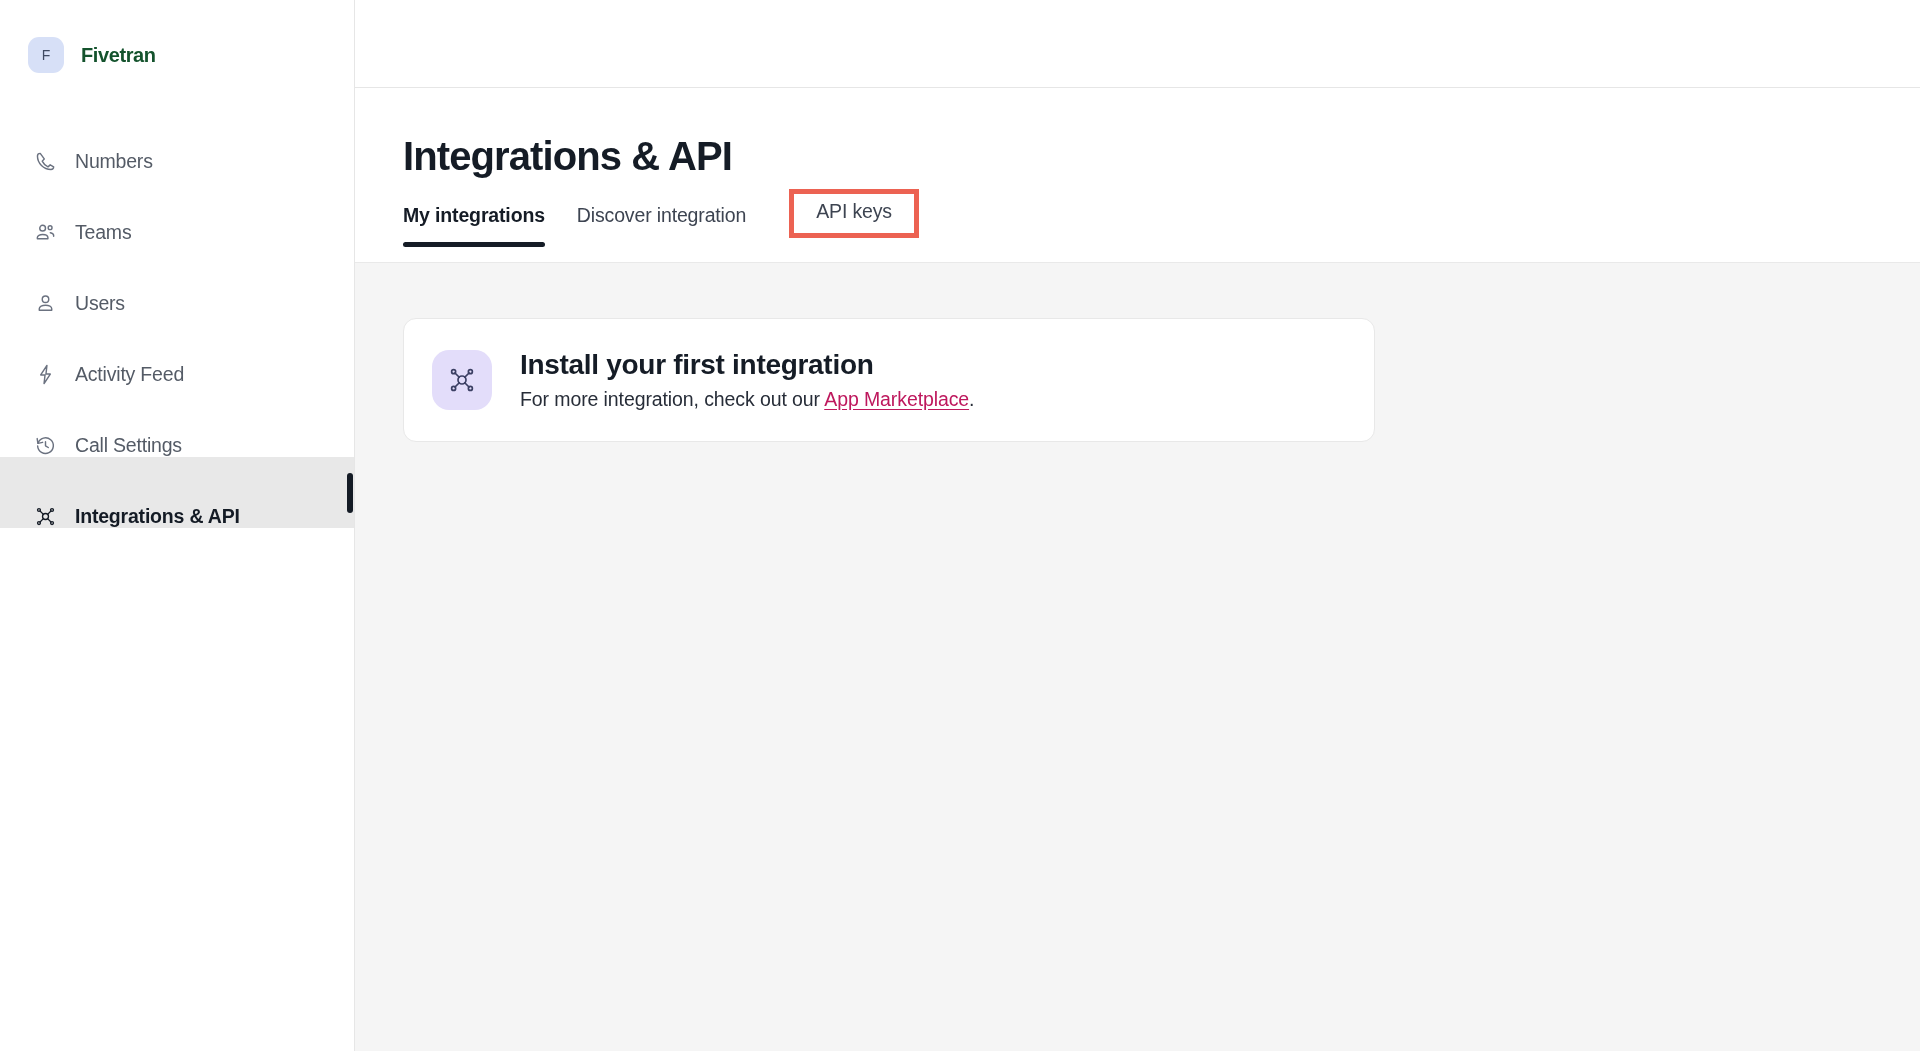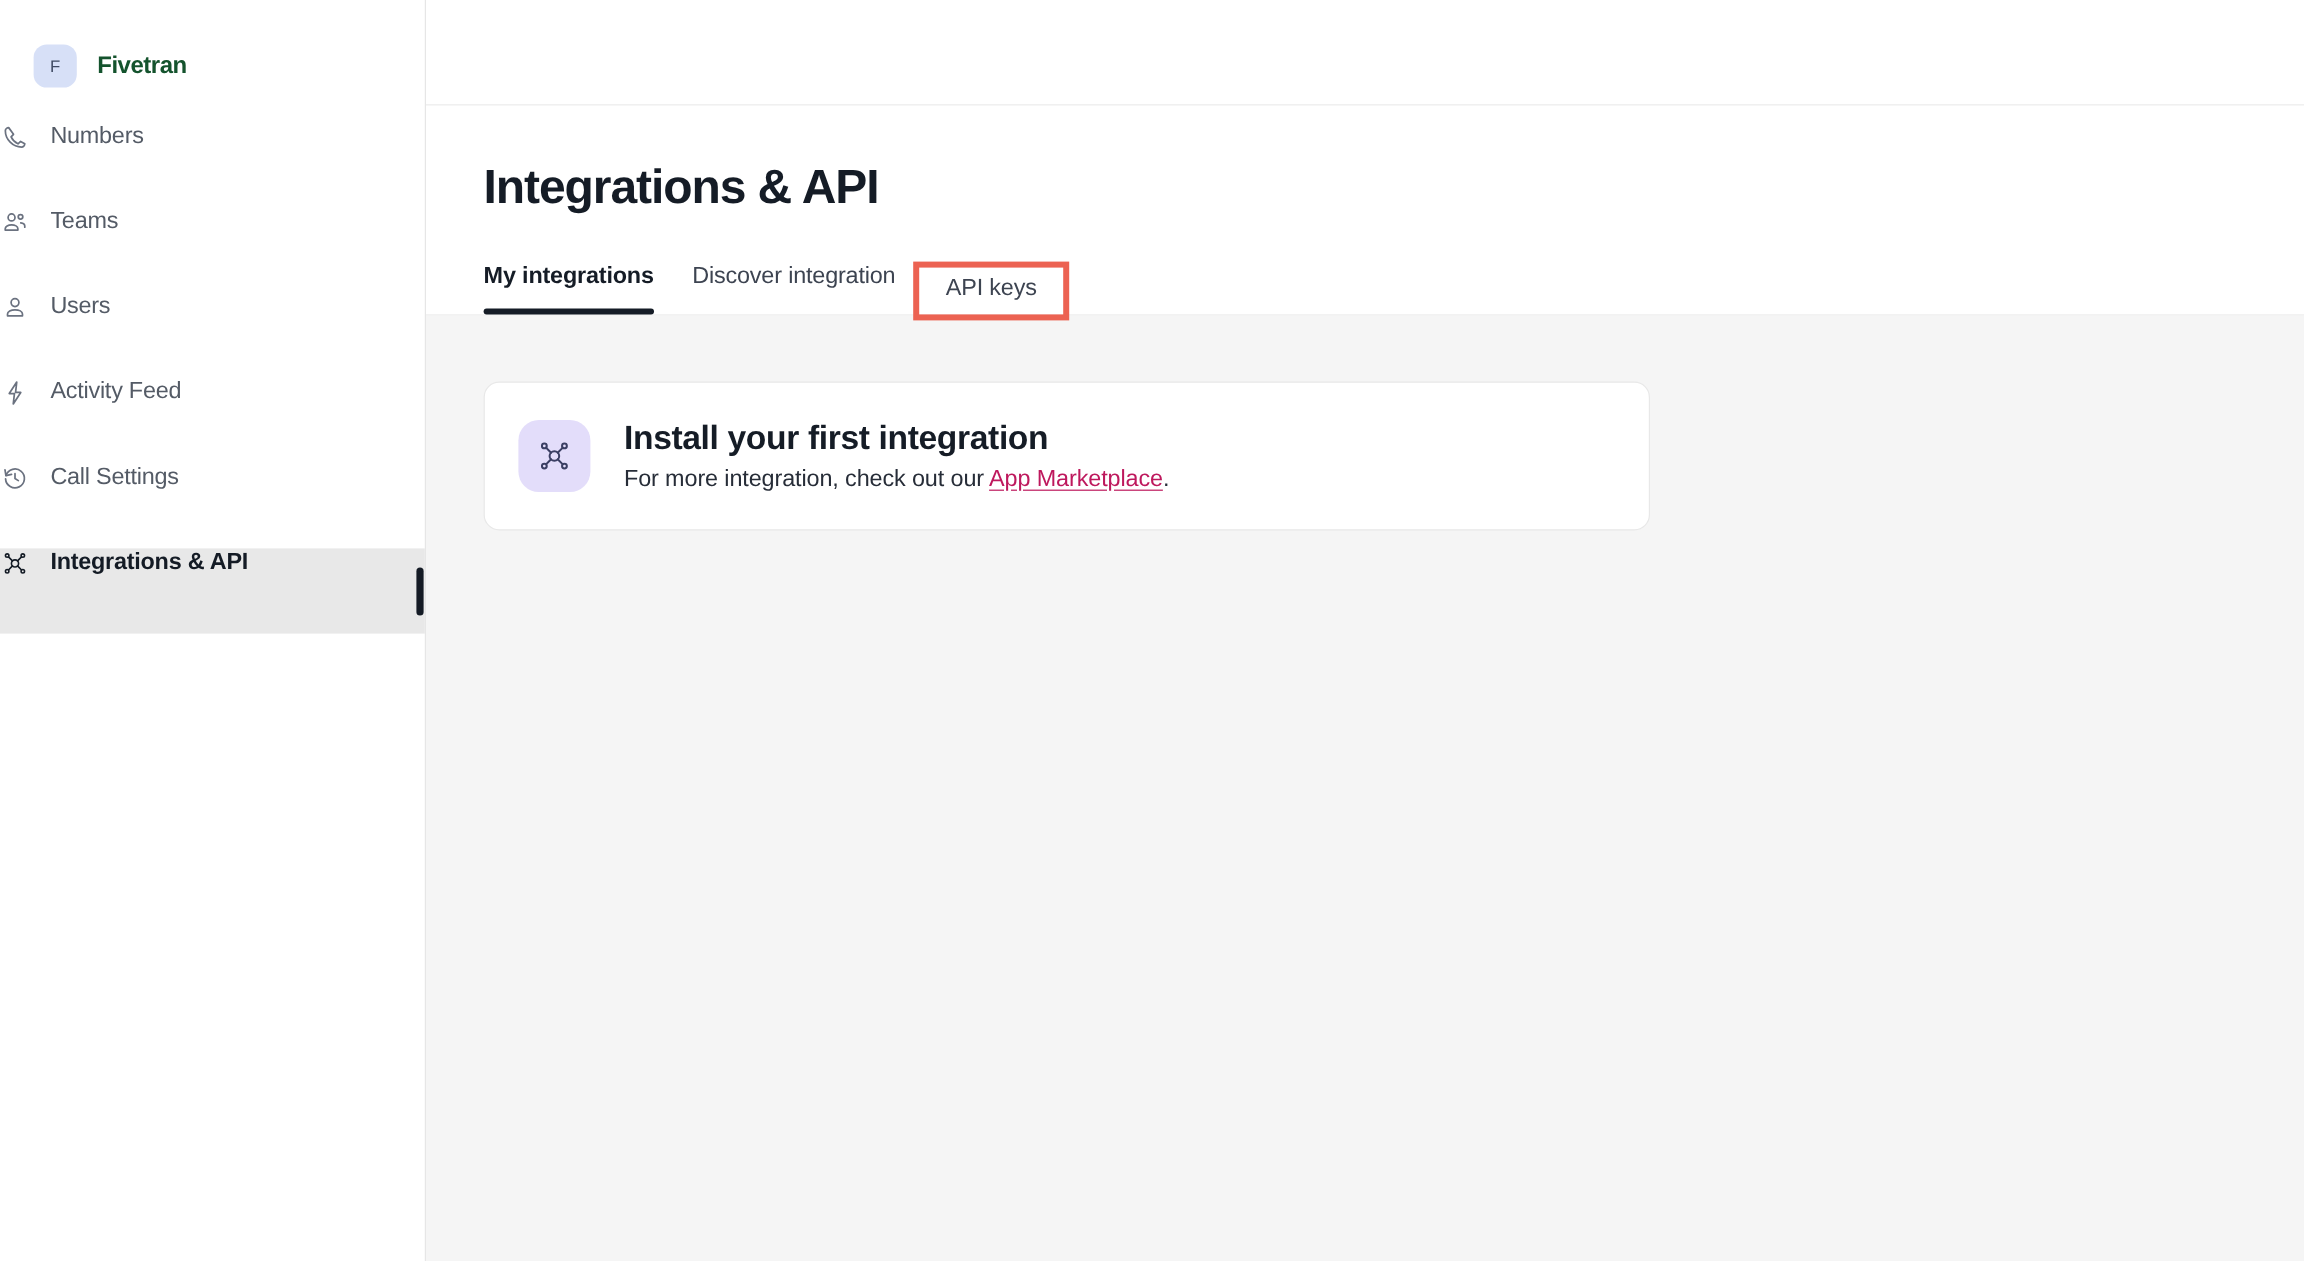--- a/index.html
+++ b/index.html
@@ -59,23 +59,24 @@
     letter-spacing: -0.4px;
   }
 
   #nav {
     margin-top: 14px;
   }
 
   .nav-item {
     position: relative;
     display: flex;
-    align-items: flex-start;
+    align-items: flex-end;
     gap: 18px;
     height: 71px;
+    padding-left: 33px;
     cursor: pointer;
     user-select: none;
   }
 
   .nav-item .nav-icon {
     width: 24px;
     height: 24px;
     flex: 0 0 24px;
     display: flex;
     align-items: center;
@@ -139,21 +140,21 @@
   #page-title {
     font-size: 40px;
     font-weight: 700;
     color: #151c26;
     letter-spacing: -0.9px;
     line-height: 1.1;
   }
 
   #tabs {
     display: flex;
-    align-items: flex-end;
+    align-items: flex-start;
     gap: 0;
     margin-top: 26px;
     height: 58px;
   }
 
   .tab {
     position: relative;
     font-size: 19.5px;
     color: #3d4451;
     letter-spacing: -0.15px;
@@ -180,21 +181,21 @@
     bottom: 0;
     height: 5px;
     border-radius: 3px;
     background: #151c26;
   }
 
   .tab.highlighted {
     outline: 5px solid #ec6252;
     outline-offset: 0px;
     padding: 6px 22px 10px 22px;
-    margin-left: 4px;
+    margin-left: 32px;
     margin-top: -10px;
     background: #ffffff;
   }
 
   
   #content {
     flex: 1 1 auto;
     background: #f5f5f5;
     padding: 55px 0 0 48px;
     min-height: 0;

